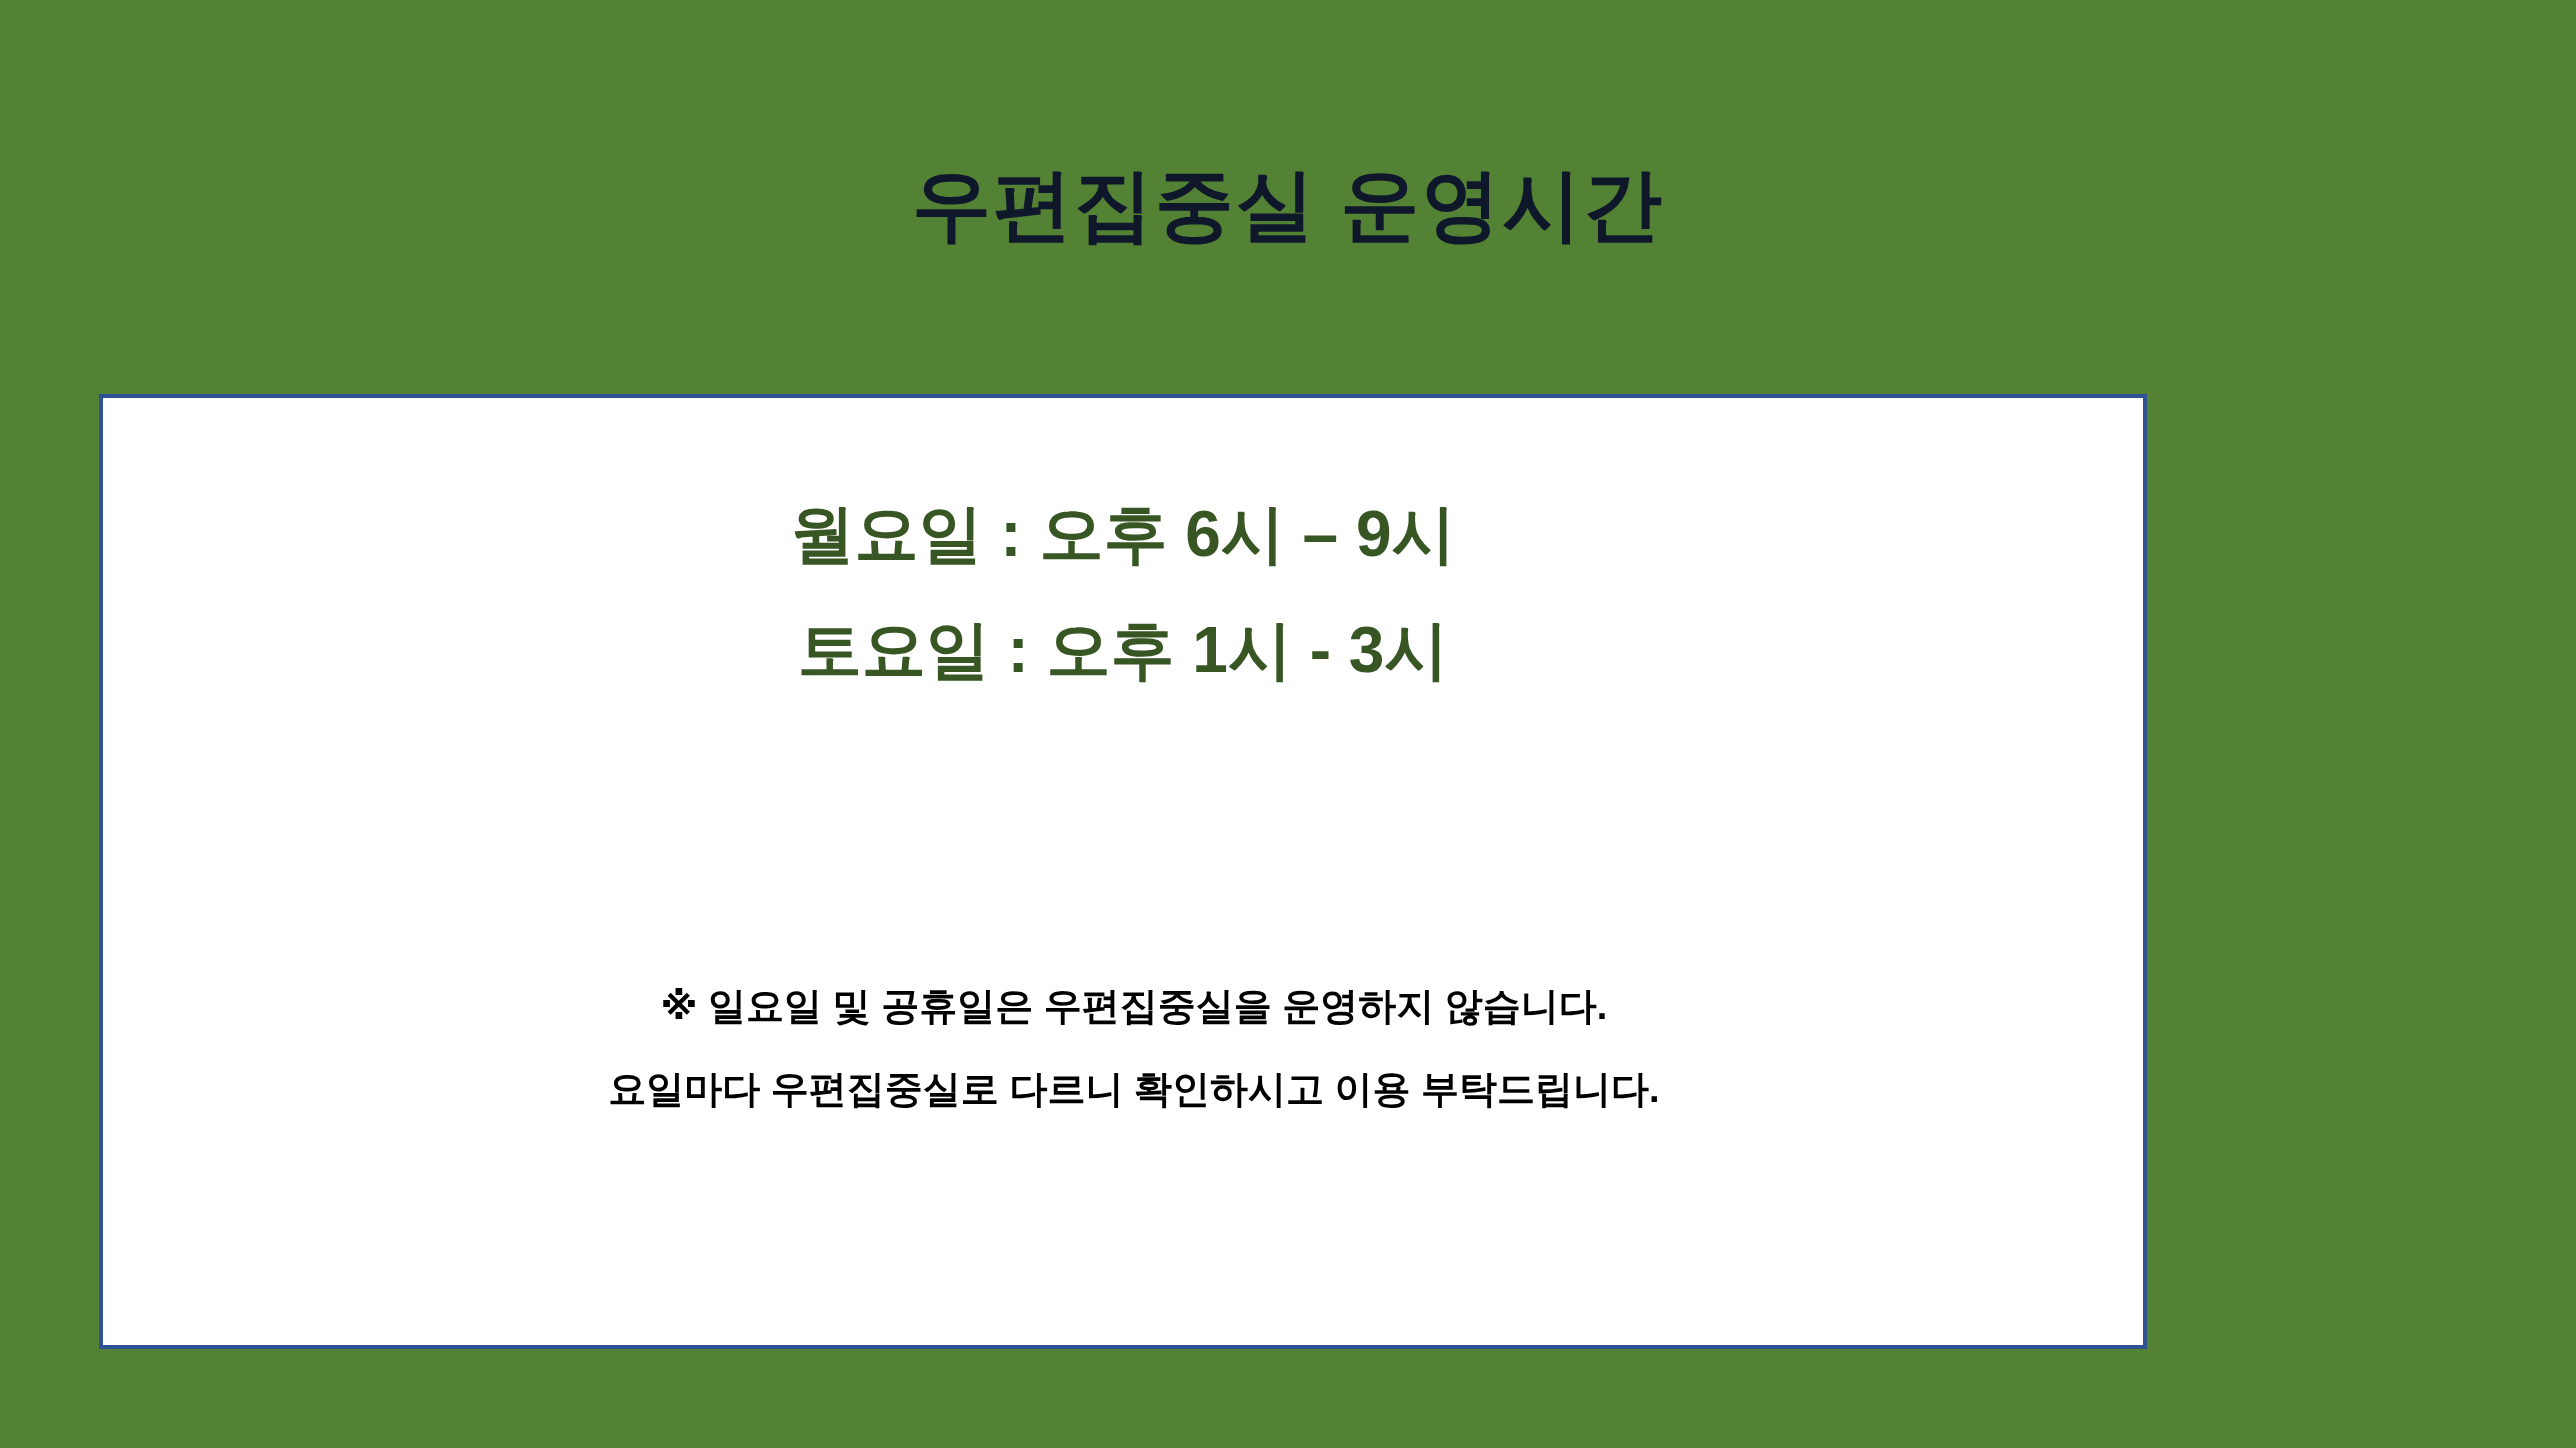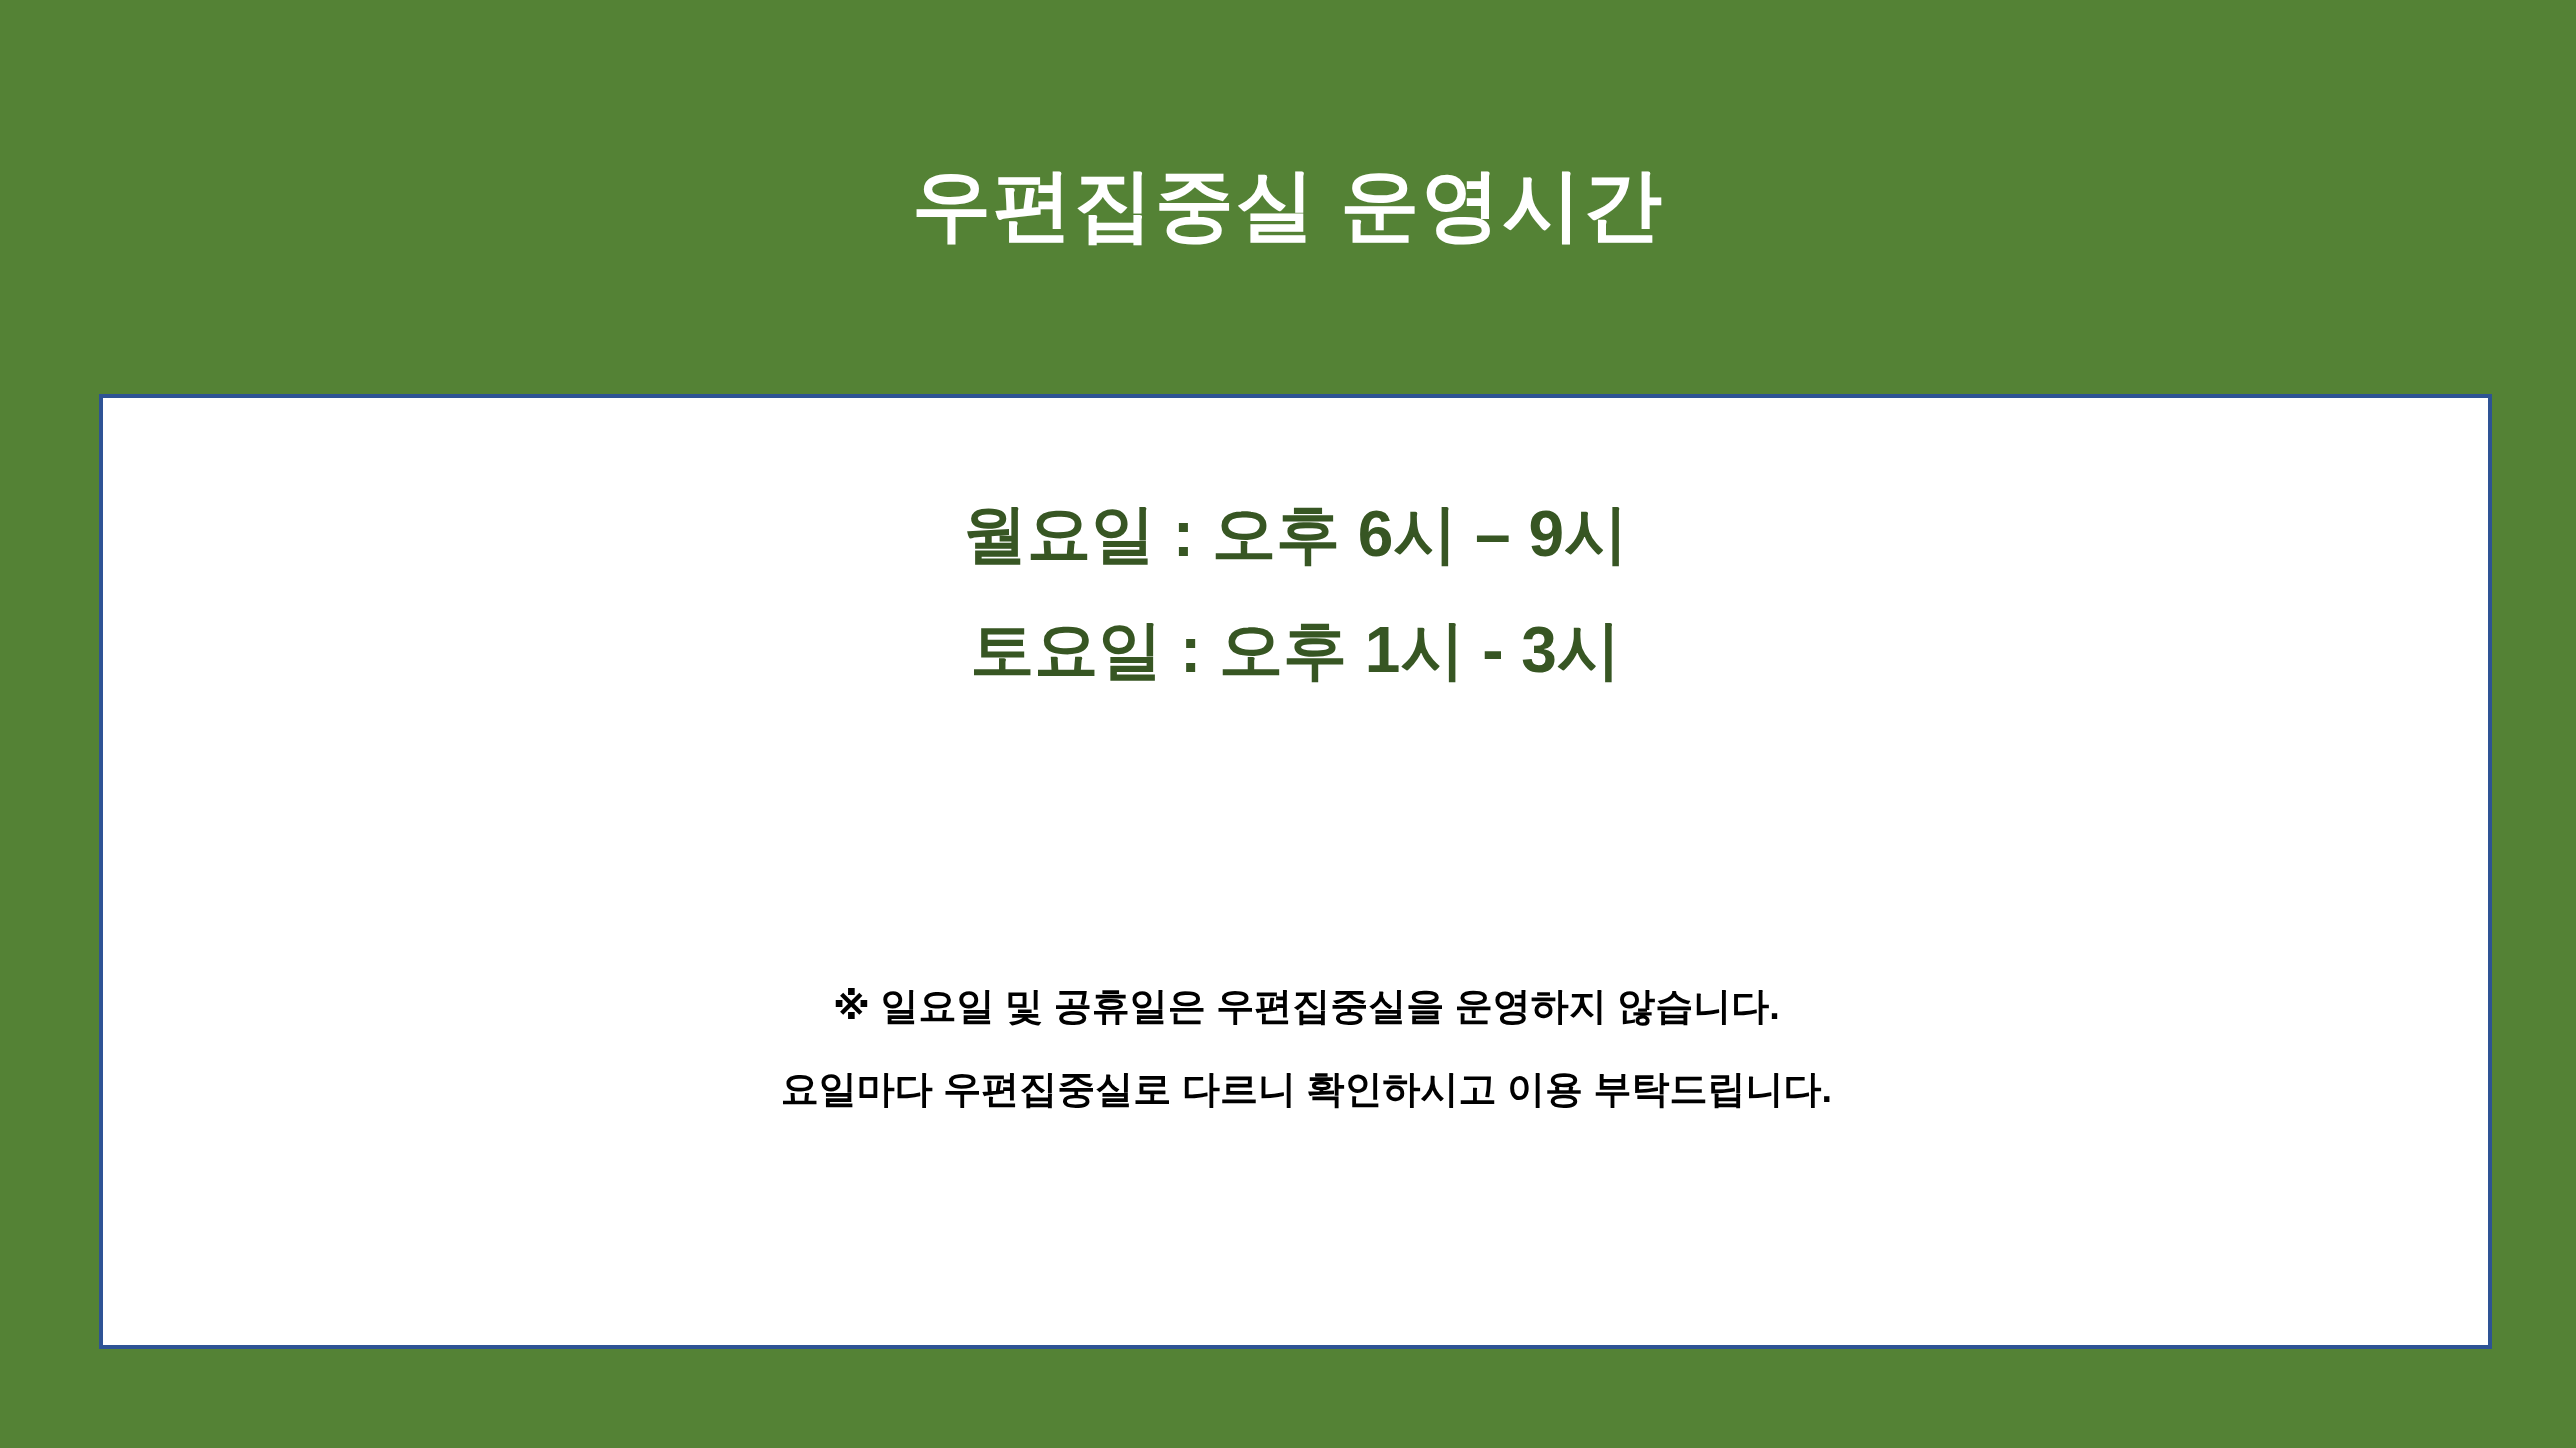--- a/index.html
+++ b/index.html
@@ -18,32 +18,32 @@
     width: 2576px;
     height: 1449px;
     box-sizing: border-box;
   }
   .poster-title {
     position: absolute;
     left: 0;
     top: 162px;
     width: 2576px;
     text-align: center;
-    color: #ffffff;
+    color: #0f172a;
     font-size: 79px;
     font-weight: bold;
     letter-spacing: 1.9px;
     line-height: 1.1;
     white-space: nowrap;
   }
   .content-box {
     position: absolute;
     left: 99px;
     top: 394px;
-    width: 2393px;
+    width: 2048px;
     height: 955px;
     box-sizing: border-box;
     background: #FFFFFF;
     border: 4.8px solid #2E5395;
   }
   .hours-list {
     position: absolute;
     left: 0;
     top: 104px;
     width: 100%;

